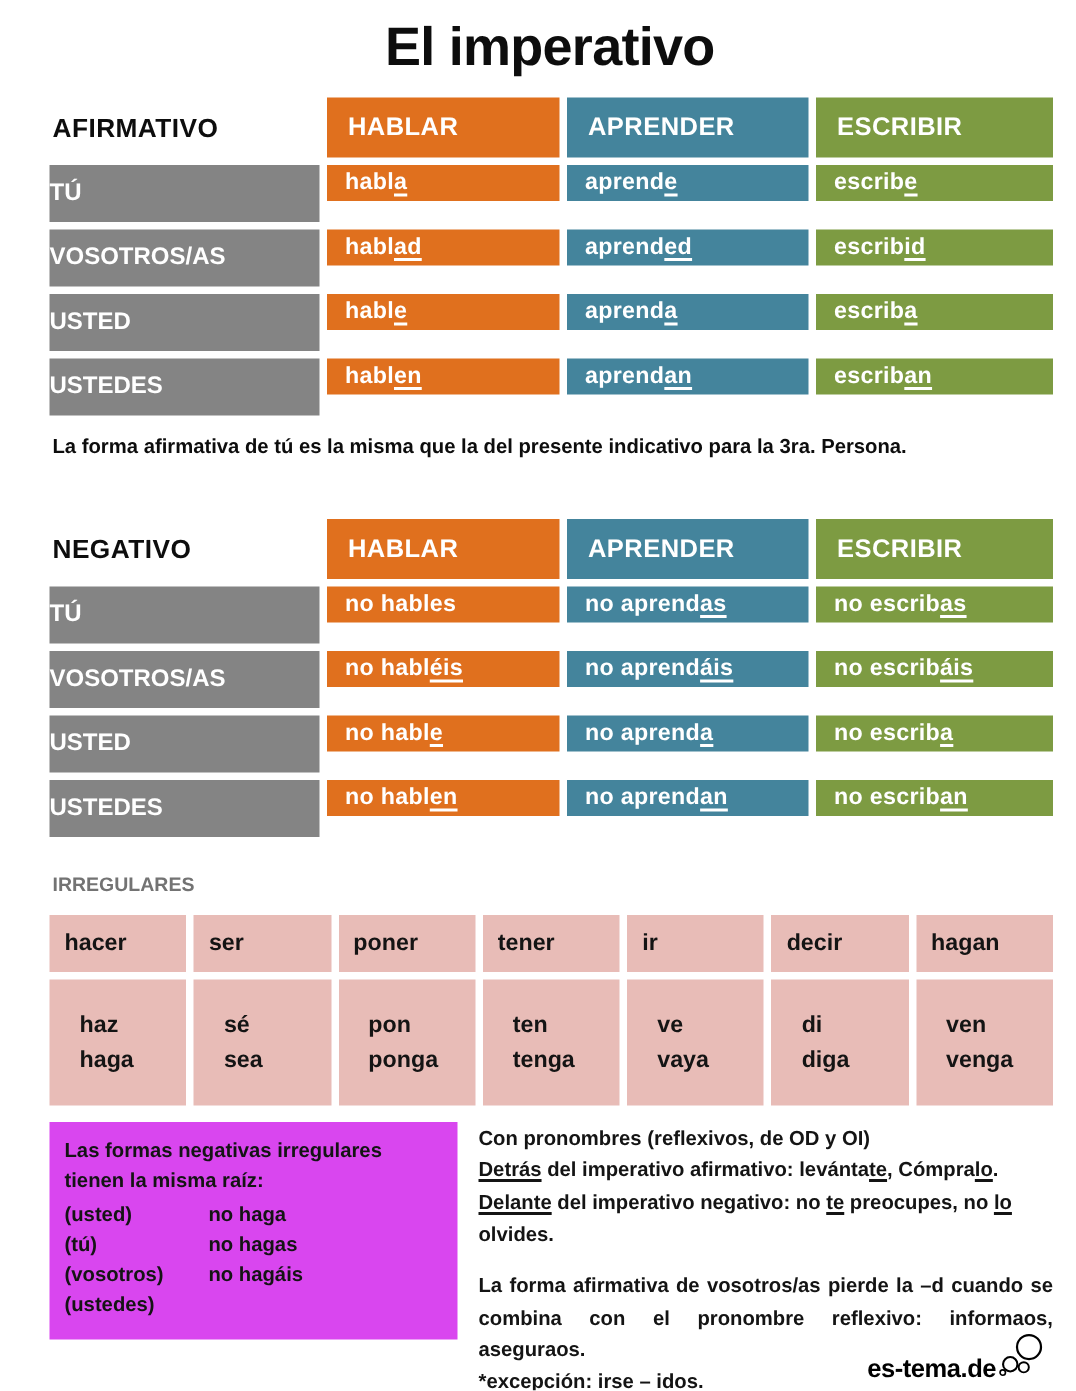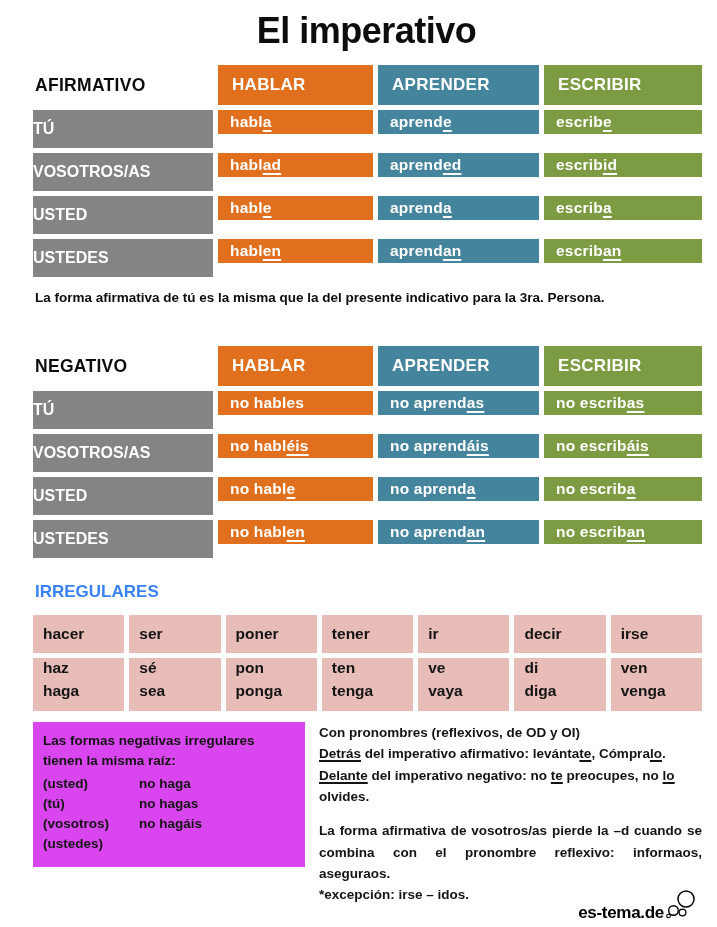--- a/index.html
+++ b/index.html
@@ -69,43 +69,43 @@
   .end.no-u { text-decoration:none; }
   .note {
     margin:13px 0 0 2px;
     font-size:13.5px;
     color:#0d0d0d;
   }
   .spacer-t2 { height:41px; }
   
   .irr-heading {
     margin:24px 0 0 2px;
-    font-size:17px;
-    color:#3b82f6;
+    font-size:13px;
+    color:#737373;
   }
   .itable {
     margin-top:13px;
     display:grid;
     grid-template-columns:repeat(7, 1fr);
     gap:5px;
     width:669px;
   }
   .itable .ihead {
     height:38px;
     display:flex; align-items:center;
     padding:0 10px;
     background:#E8BCB7;
     color:#141414;
     font-size:15.5px;
   }
   .itable .icell {
-    height:53px;
-    display:flex; flex-direction:column; 
+    height:84px;
+    display:flex; flex-direction:column; justify-content:center;
     gap:4px;
-    padding:0 10px;
+    padding:0 20px;
     background:#E8BCB7;
     color:#141414;
     font-size:15.5px;
     line-height:1.25;
   }
   
   .bottom {
     margin-top:11px;
     display:flex;
     gap:14px;
@@ -283,21 +283,21 @@
 
   <h2 class="irr-heading">IRREGULARES</h2>
 
   <div class="itable">
     <div class="ihead">hacer</div>
     <div class="ihead">ser</div>
     <div class="ihead">poner</div>
     <div class="ihead">tener</div>
     <div class="ihead">ir</div>
     <div class="ihead">decir</div>
-    <div class="ihead">irse</div>
+    <div class="ihead">hagan</div>
 
     <div class="icell">
         <span>haz</span>
         <span>haga</span>
       </div>
     <div class="icell">
         <span>sé</span>
         <span>sea</span>
       </div>
     <div class="icell">

